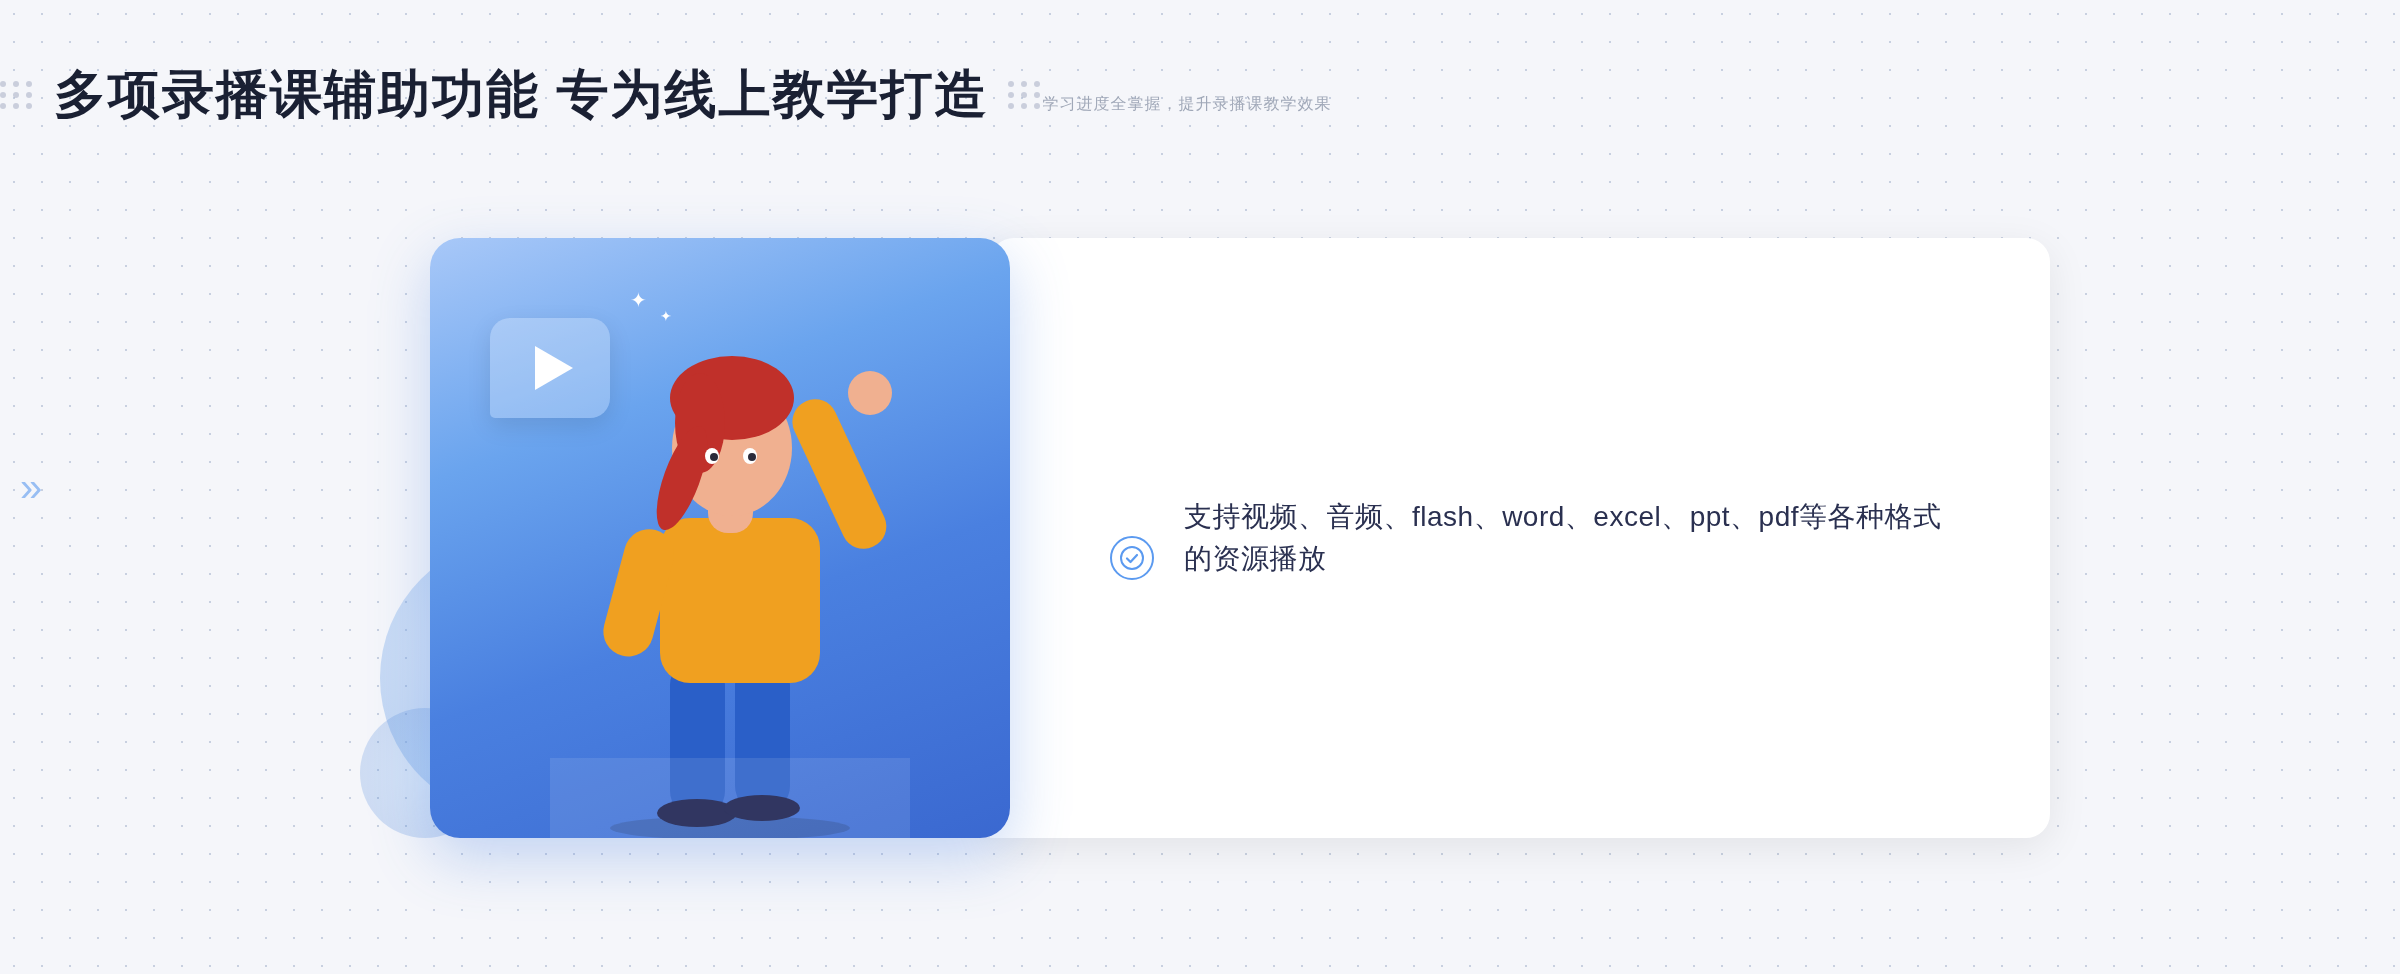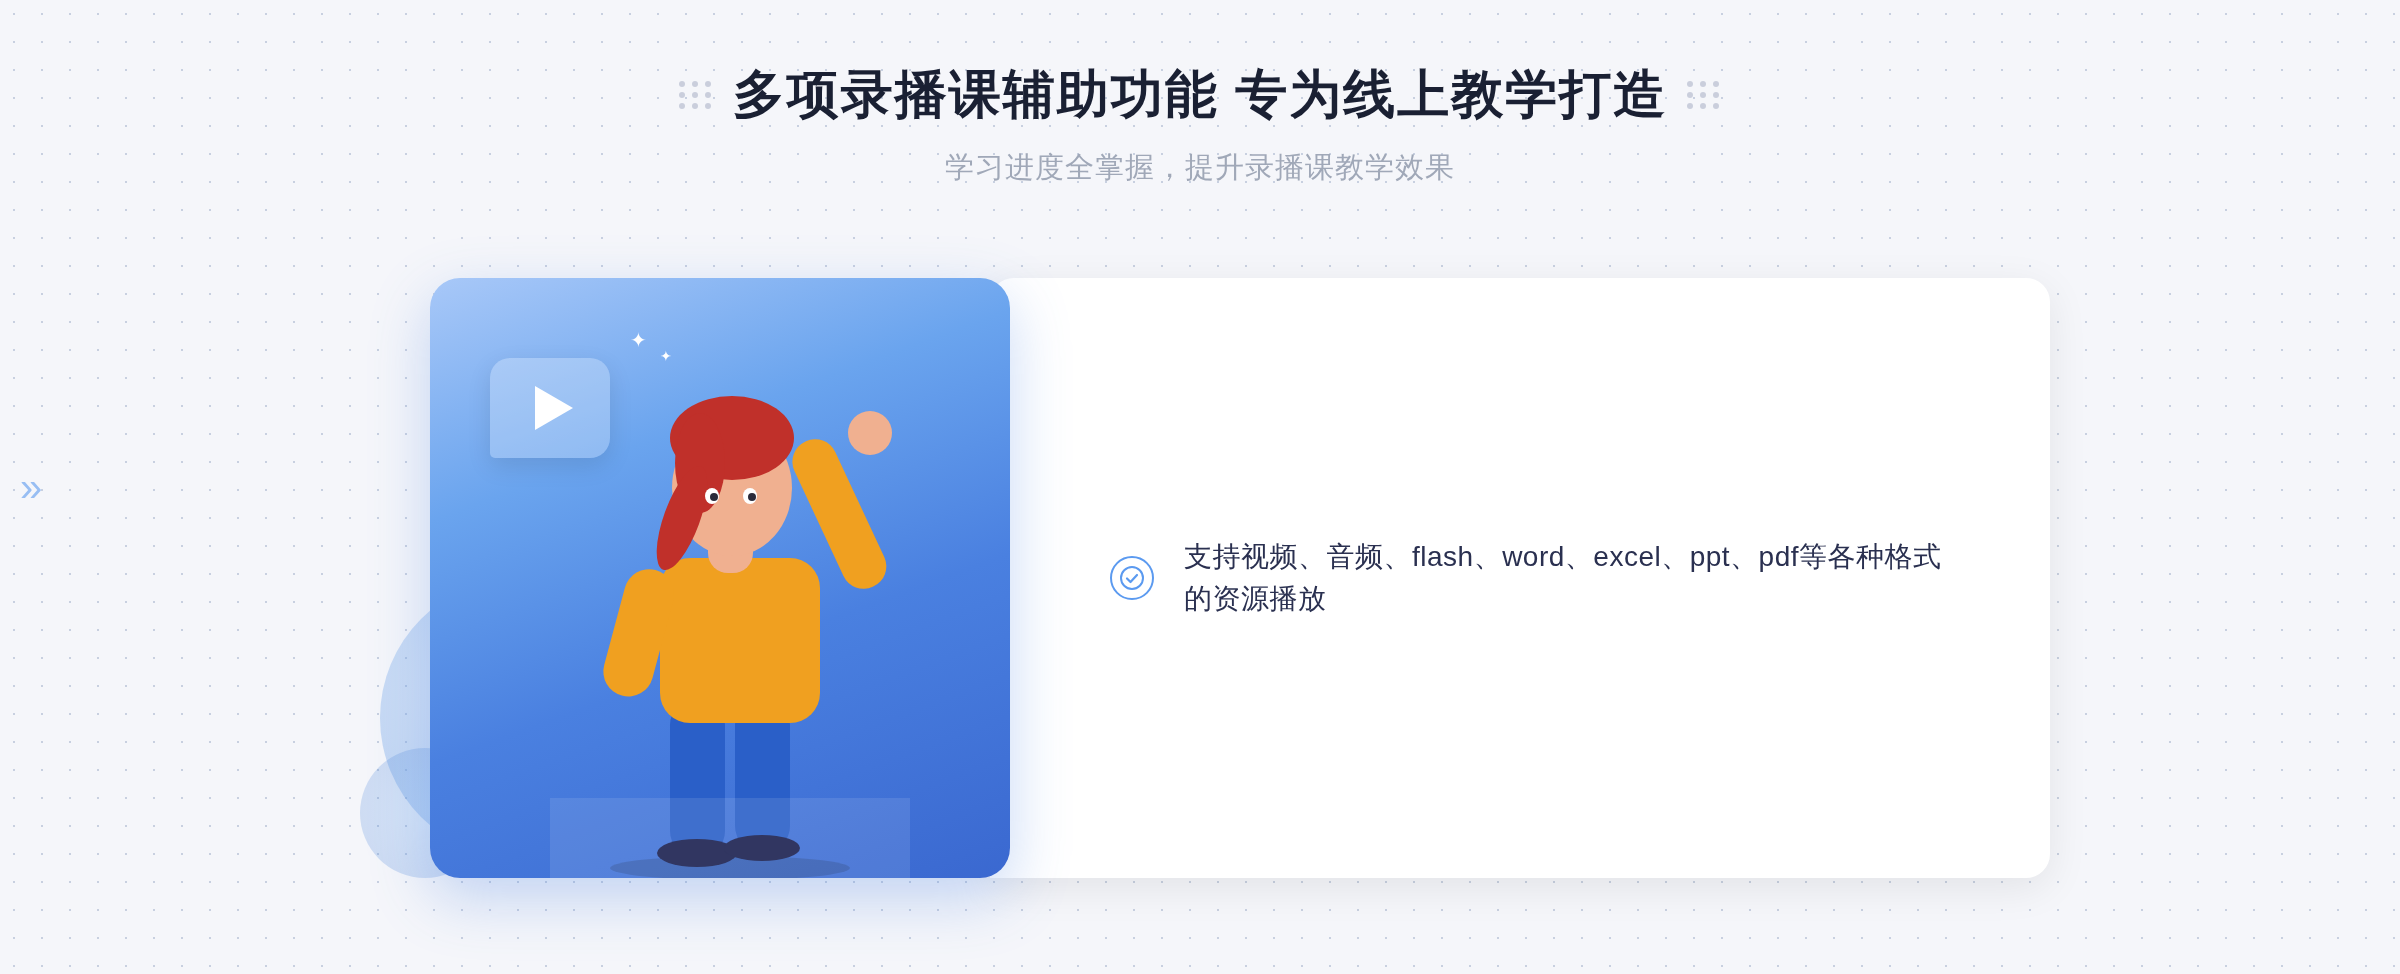--- a/index.html
+++ b/index.html
@@ -27,21 +27,21 @@
       background-size: 28px 28px;
     }
 
     
     .header-section {
       text-align: center;
       margin-bottom: 50px;
       position: relative;
       width: 100%;
       display: flex;
-      flex-direction: column;
+      flex-direction: row;
       align-items: center;
     }
 
     .title-row {
       display: flex;
       align-items: center;
       gap: 20px;
       margin-bottom: 18px;
     }
 
@@ -66,21 +66,21 @@
     }
 
     .main-title {
       font-size: 52px;
       font-weight: 700;
       color: #1a2033;
       letter-spacing: 2px;
     }
 
     .subtitle {
-      font-size: 29px;
+      font-size: 16px;
       color: #a0a8b8;
       letter-spacing: 1px;
     }
 
     
     .content-area {
       display: flex;
       align-items: center;
       width: 1700px;
       position: relative;
@@ -215,21 +215,21 @@
       box-shadow: 0 10px 40px rgba(0,0,0,0.08);
       z-index: 1;
       min-height: 600px;
       display: flex;
       flex-direction: column;
       justify-content: space-around;
     }
 
     .feature-item {
       display: flex;
-      align-items: center;
+      align-items: flex-end;
       gap: 30px;
       padding: 28px 0;
       border-bottom: 1px solid #f0f2f8;
     }
 
     .feature-item:last-child {
       border-bottom: none;
     }
 
     .check-circle {

